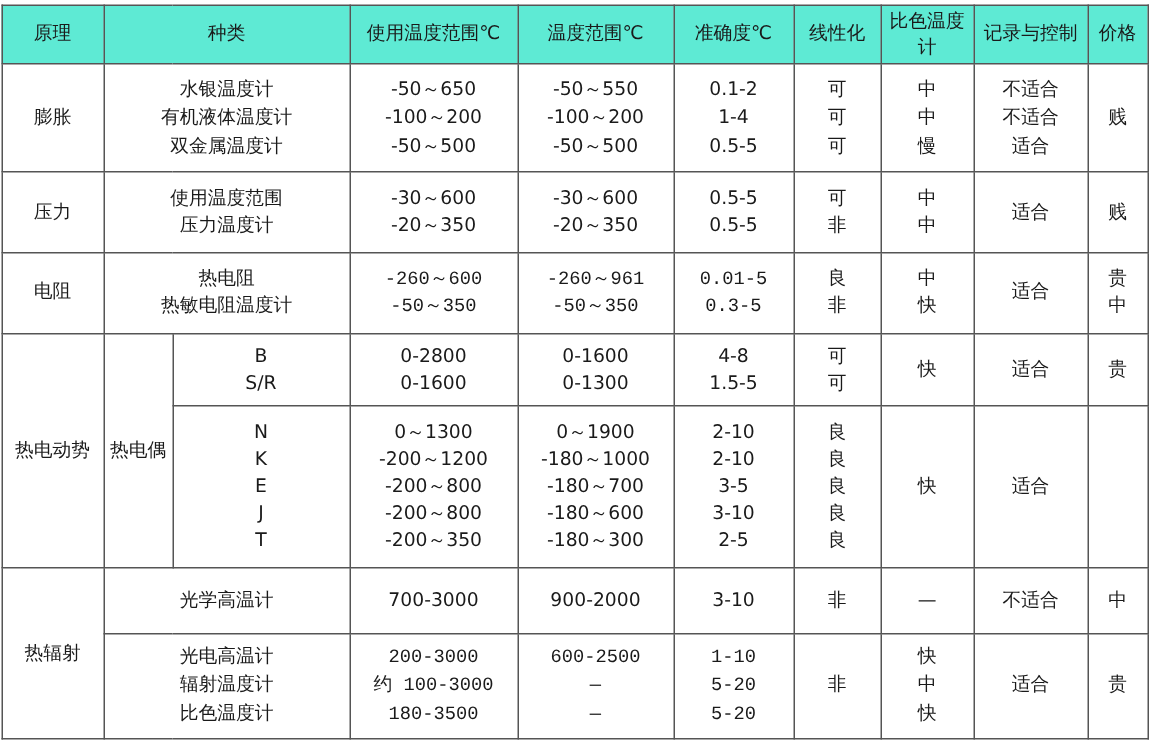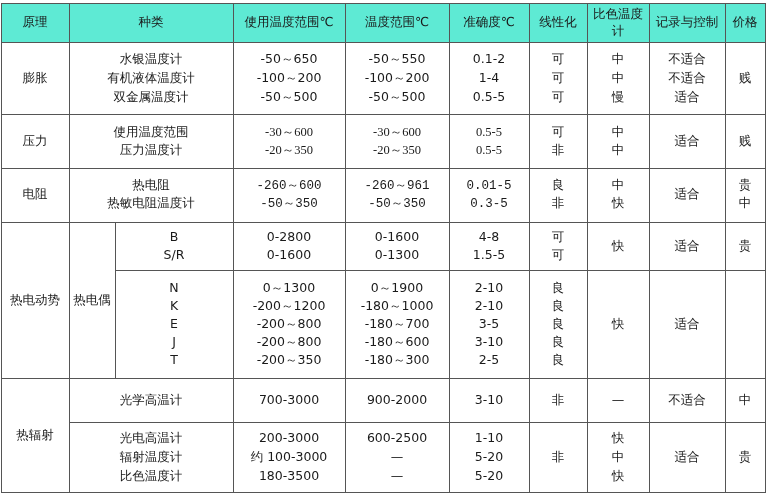--- a/index.html
+++ b/index.html
@@ -152,21 +152,21 @@
         <td>
           <span class="cellstack">
             <span>不适合</span>
             <span>不适合</span>
             <span>适合</span>
           </span>
         </td>
         <td>贱</td>
       </tr>
 
-      <tr style="height:54px;font-family:Liberation Serif, serif;">
+      <tr style="height:54px;">
         <td class="rowlabel">压力</td>
         <td colspan="2" class="sub">
           <span class="cellstack">
             <span>使用温度范围</span>
             <span>压力温度计</span>
           </span>
         </td>
         <td>
           <span class="cellstack">
             <span>-30～600</span>
@@ -342,21 +342,21 @@
         <td colspan="2" class="sub">光学高温计</td>
         <td>700-3000</td>
         <td>900-2000</td>
         <td>3-10</td>
         <td>非</td>
         <td class="dash">—</td>
         <td>不适合</td>
         <td>中</td>
       </tr>
 
-      <tr style="height:70px;">
+      <tr style="height:70px;font-family:Liberation Mono, monospace;">
         <td colspan="2" class="sub">
           <span class="cellstack">
             <span>光电高温计</span>
             <span>辐射温度计</span>
             <span>比色温度计</span>
           </span>
         </td>
         <td>
           <span class="cellstack">
             <span>200-3000</span>

